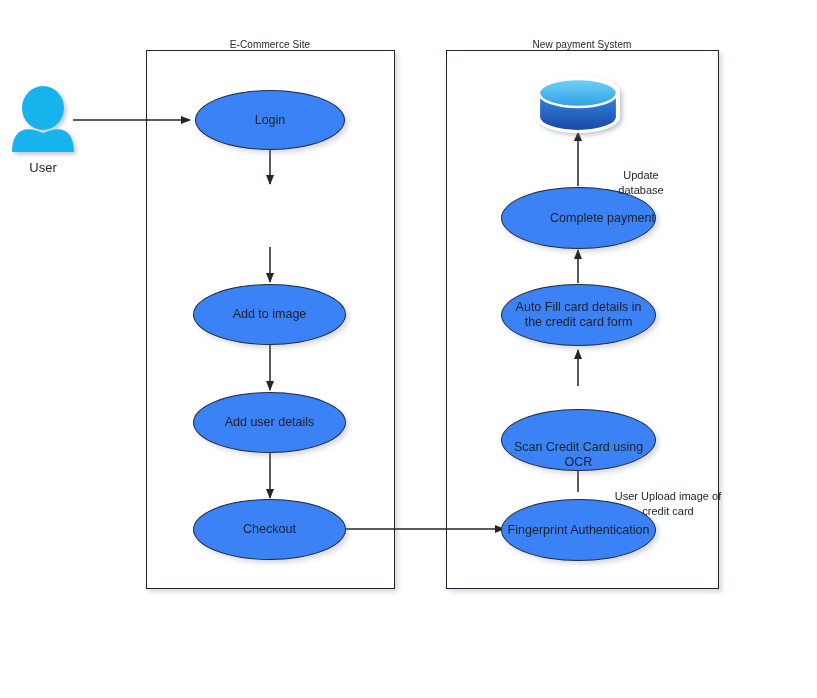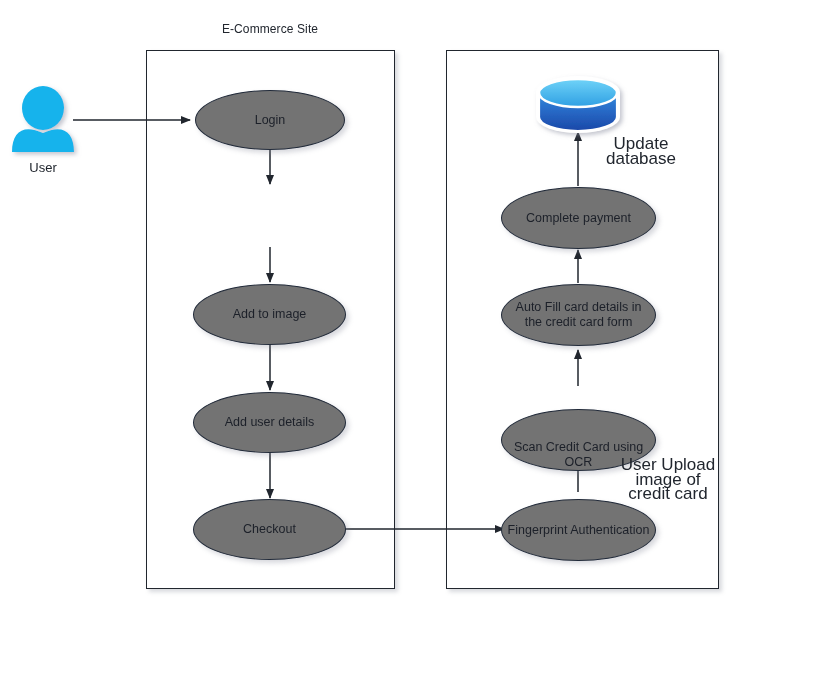--- a/index.html
+++ b/index.html
@@ -22,60 +22,62 @@
     height: 698px;
   }
   .svg-layer {
     position: absolute;
     left: 0; top: 0;
     width: 817px;
     height: 698px;
   }
   .lane-label {
     position: absolute;
-    font-size: 12px;
+    font-size: 10px;
     color: #21262e;
     white-space: nowrap;
     text-align: center;
     letter-spacing: 0.1px;
+    margin-top: 17px;
   }
   .lane-box {
     position: absolute;
     background: #ffffff;
     border: 1.6px solid #21262e;
     box-shadow: 3px 3px 4px rgba(120,125,140,0.28);
     box-sizing: border-box;
   }
   .node {
     position: absolute;
     box-sizing: border-box;
-    background: #737373;
+    background: #3b82f6;
     border: 1.5px solid #222b3a;
     border-radius: 50%;
     display: flex;
     align-items: center;
     justify-content: center;
     text-align: center;
     font-size: 12.5px;
     line-height: 15px;
     color: #1c2029;
     box-shadow: 3px 3px 5px rgba(130,135,150,0.32);
   }
   .node span {
     display: block;
     width: 165px;
     white-space: pre-line;
   }
   .edge-label {
     position: absolute;
-    font-size: 17px;
+    font-size: 11px;
     line-height: 14.5px;
     color: #21262e;
     text-align: center;
     white-space: pre-line;
+    margin-top: 31px;
   }
   .actor-label {
     position: absolute;
     font-size: 13px;
     color: #21262e;
     text-align: center;
     white-space: nowrap;
   }
   .caption {
     position: absolute;
@@ -92,20 +94,21 @@
     text-decoration: underline;
     text-underline-offset: 3px;
   }
 </style>
 </head>
 <body>
 
 <div id="canvas">
 
   <div class="lane-label" style="left:146px; top:22px; width:248px;">E-Commerce Site</div>
+  <div class="lane-label" style="left:446px; top:22px; width:272px;">New payment System</div>
 
   <div class="lane-box" style="left:146px; top:50px; width:249px; height:539px;"></div>
   <div class="lane-box" style="left:446px; top:50px; width:273px; height:539px;"></div>
 
   <svg class="svg-layer" viewBox="0 0 817 698">
     <defs>
       <marker id="arrowhead" markerWidth="10" markerHeight="8" refX="9" refY="4" orient="auto" markerUnits="userSpaceOnUse">
         <path d="M0,0 L10,4 L0,8 z" fill="#21262e"></path>
       </marker>
       <linearGradient id="dbTop" x1="0" y1="0" x2="0" y2="1">
@@ -162,21 +165,21 @@
   <div class="node" style="left:193px; top:284px; width:153px; height:61px;">
     <span>Add to image</span>
   </div>
   <div class="node" style="left:193px; top:392px; width:153px; height:61px;">
     <span>Add user details</span>
   </div>
   <div class="node" style="left:193px; top:499px; width:153px; height:61px;">
     <span>Checkout</span>
   </div>
 
-  <div class="node" style="left:501px; top:187px; width:155px; height:62px;">
+  <div class="node" style="left:501px; top:187px; width:155px; height:62px;text-align:right;">
     <span>Complete payment</span>
   </div>
   <div class="node" style="left:501px; top:284px; width:155px; height:62px;">
     <span>Auto Fill card details in
 the credit card form</span>
   </div>
   <div class="node" style="left:501px; top:409px; width:155px; height:62px;align-items:flex-end;">
     <span>Scan Credit Card using
 OCR</span>
   </div>

